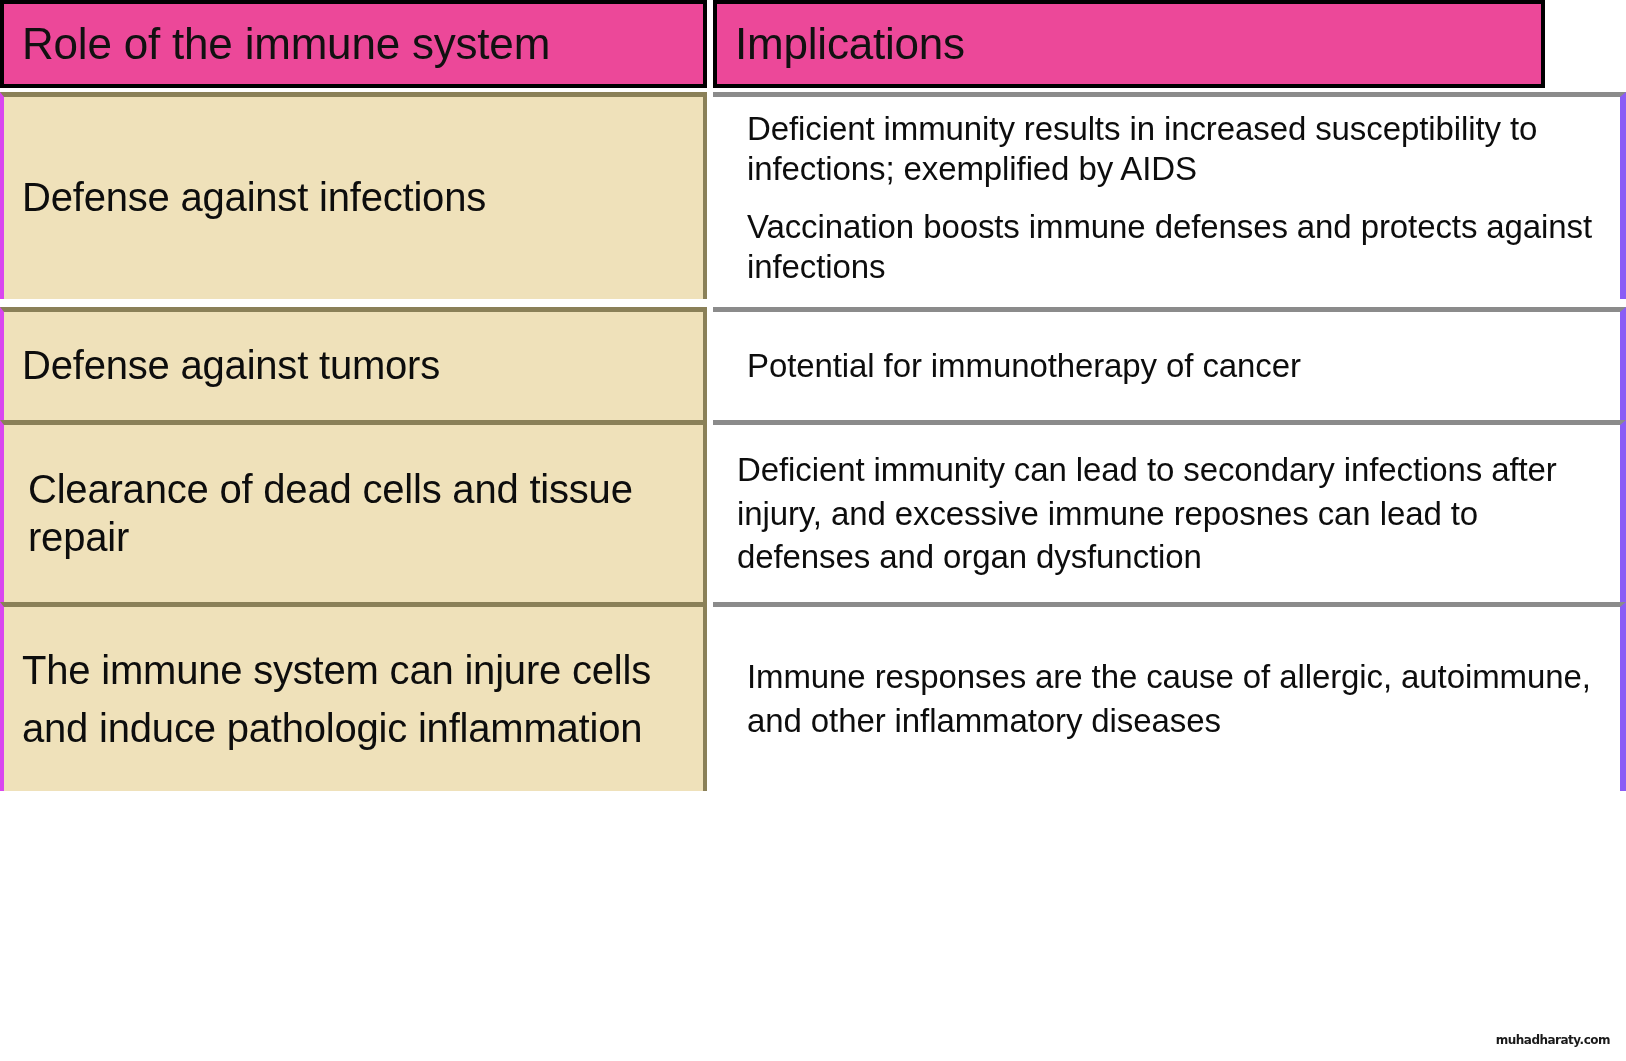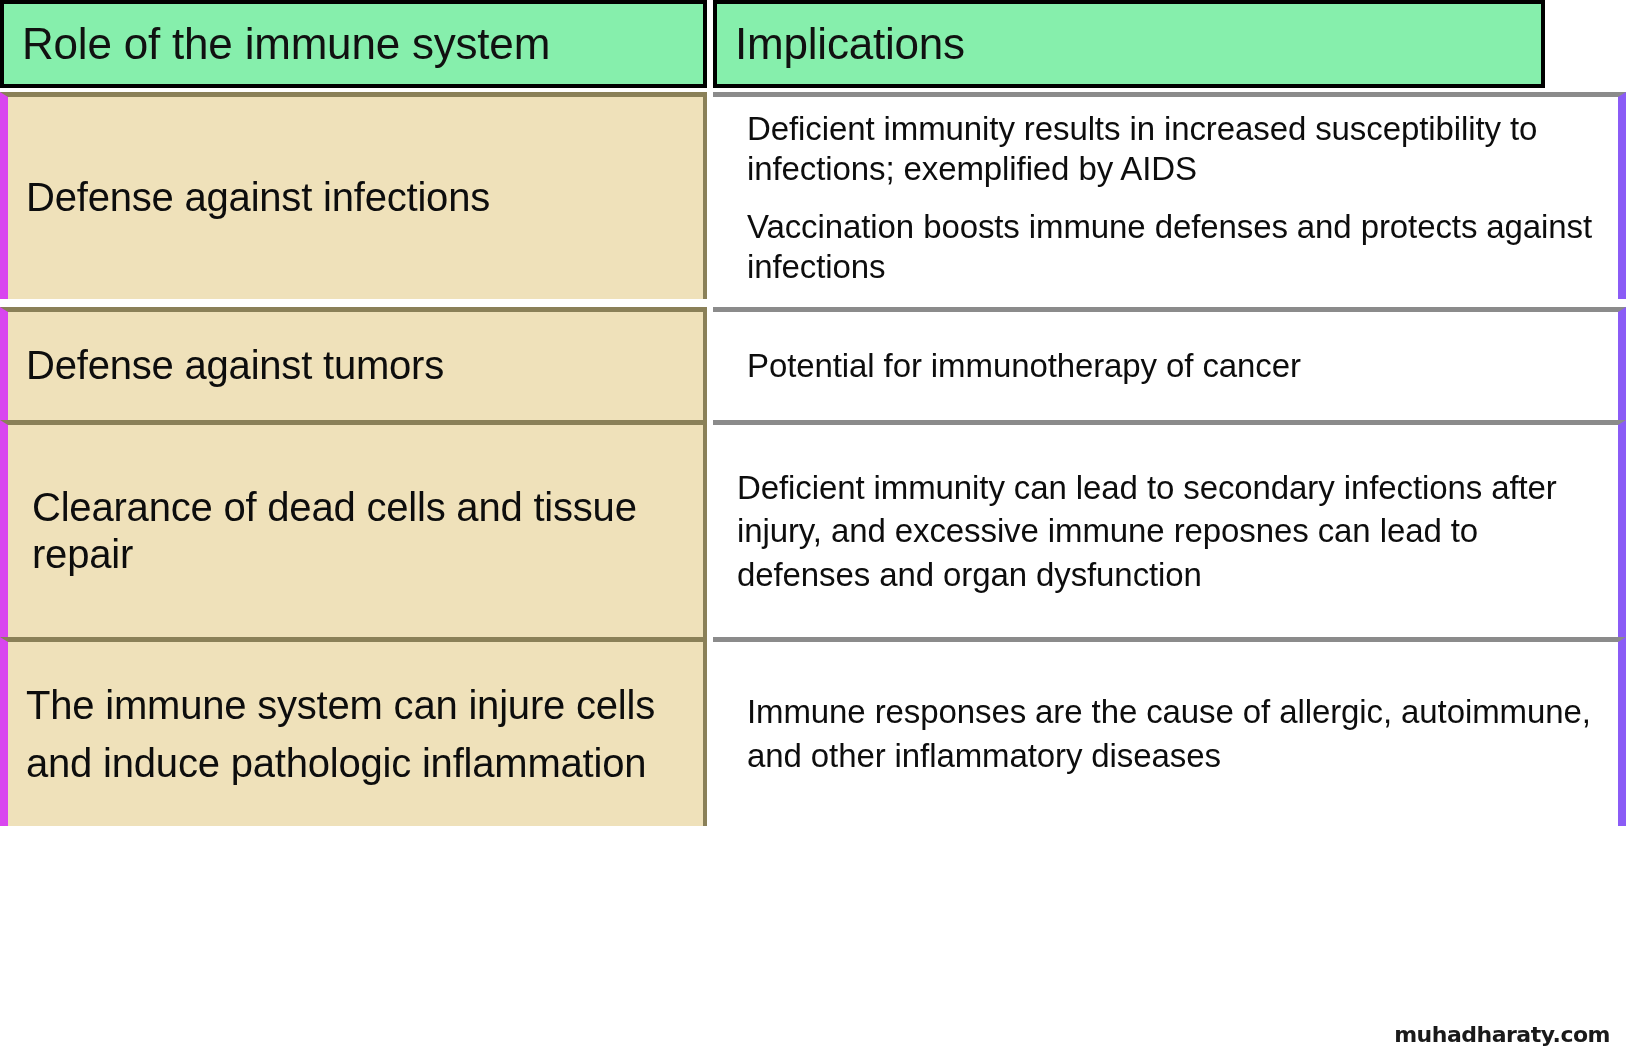--- a/index.html
+++ b/index.html
@@ -23,21 +23,21 @@
   
   .header-row {
     position: absolute;
     left: 0;
     top: 0;
     width: 1626px;
     height: 88px;
     display: flex;
   }
   .header-cell {
-    background: #86efac;
+    background: #ec4899;
     border: 4px solid #000000;
     box-sizing: border-box;
     display: flex;
     align-items: center;
     padding-left: 18px;
   }
   .header-cell.left {
     width: 707px;
     height: 88px;
   }
@@ -70,37 +70,37 @@
   .trow {
     display: flex;
     width: 1626px;
     box-sizing: border-box;
   }
   .cell-left {
     width: 707px;
     box-sizing: border-box;
     background: #efe1ba;
     border-top: 5px solid #8a8058;
-    border-left: 8px solid #d946ef;
+    border-left: 4px solid #d946ef;
     border-right: 4px solid #8a8058;
     padding: 0 16px 0 18px;
     display: flex;
     flex-direction: column;
     justify-content: center;
   }
   .gapcol {
     width: 6px;
     background: #ffffff;
   }
   .cell-right {
     width: 913px;
     box-sizing: border-box;
     background: #ffffff;
     border-top: 5px solid #8b8b8b;
-    border-right: 8px solid #8b5cf6;
+    border-right: 6px solid #8b5cf6;
     padding: 0 18px 0 34px;
     display: flex;
     flex-direction: column;
     justify-content: center;
   }
   .trow.last .cell-left { border-bottom: 5px solid #8a8058; }
   .trow.last .cell-right { border-bottom: 5px solid #8b8b8b; }
 
   .role-text {
     font-size: 40px;
@@ -115,31 +115,31 @@
     line-height: 1.22;
     color: #0d0d0d;
     letter-spacing: -0.1px;
   }
   .impl-para + .impl-para { margin-top: 18px; }
   .impl-para.roomy { line-height: 1.32; }
 
   
   .r0 .cell-left, .r0 .cell-right { height: 207px; }
   .r1 .cell-left, .r1 .cell-right { height: 113px; margin-top: 8px; }
-  .r2 .cell-left, .r2 .cell-right { height: 217px; padding-left: 24px; }
+  .r2 .cell-left, .r2 .cell-right { height: 182px; padding-left: 24px; }
   .r3 .cell-left, .r3 .cell-right { height: 189px; }
   .r4 .cell-left, .r4 .cell-right { height: 243px; }
 
   
   .watermark {
     position: absolute;
     right: 16px;
     bottom: 14px;
     font-family: "DejaVu Sans", "Liberation Sans", sans-serif;
-    font-size: 22px;
+    font-size: 12px;
     font-weight: bold;
     color: #1a1a1a;
     letter-spacing: -0.5px;
     text-align: center;
   }
 </style>
 </head>
 <body>
 
 <div class="slide">

